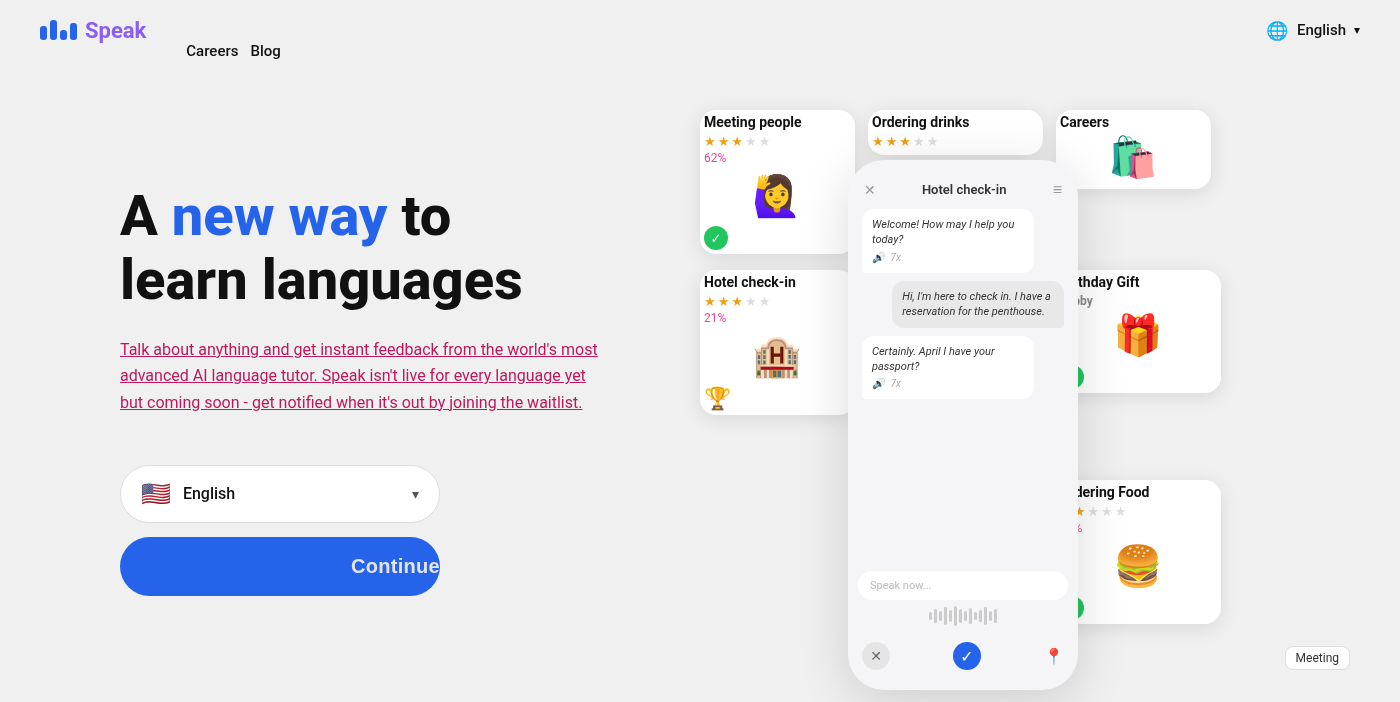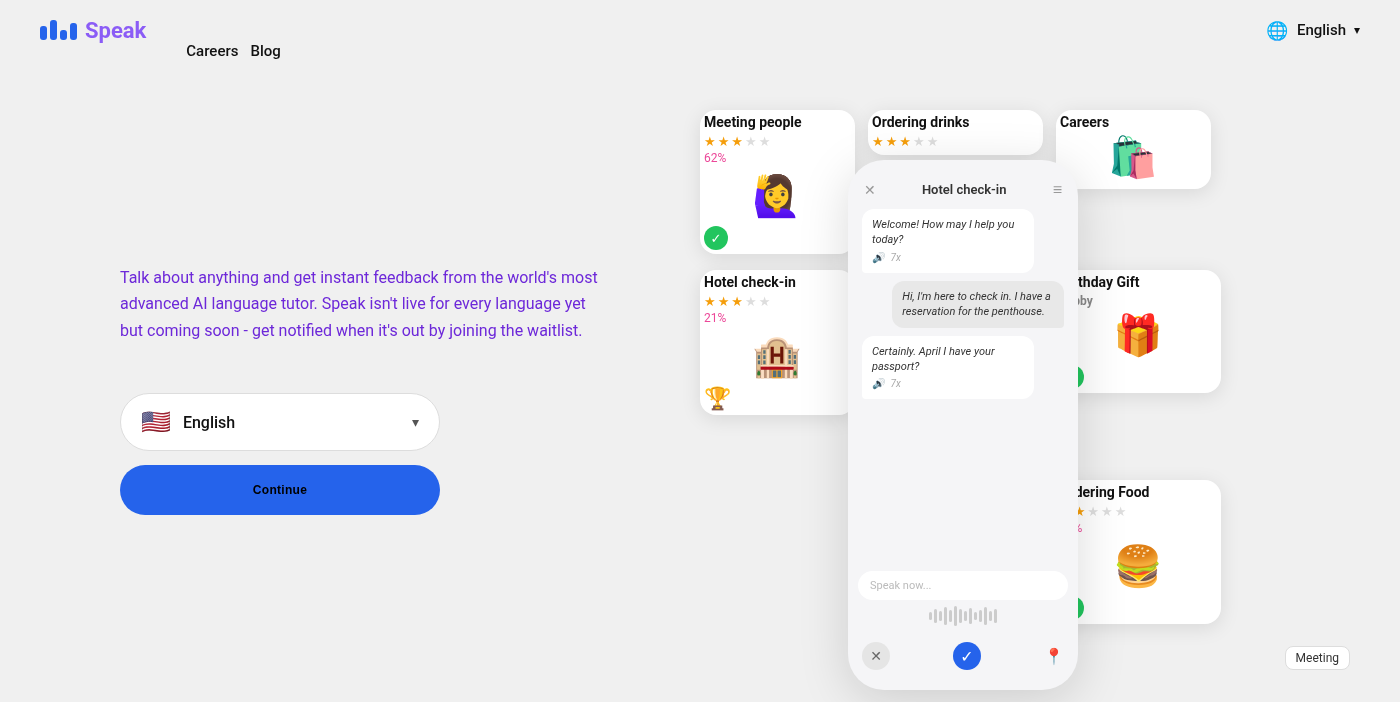--- a/index.html
+++ b/index.html
@@ -88,23 +88,24 @@
       line-height: 1.15;
       color: #111;
       margin-bottom: 24px;
     }
     .hero-title .highlight {
       color: #2563eb;
     }
     .hero-desc {
       font-size: 16px;
       line-height: 1.65;
-      color: #6d28d9;
+      color: #be185d;
       margin-bottom: 49px;
       max-width: 480px;
+      text-decoration: underline;
     }
     .lang-selector {
       display: flex;
       align-items: center;
       gap: 12px;
       background: #fff;
       border: 1.5px solid #ddd;
       border-radius: 50px;
       padding: 14px 20px;
       width: 320px;
@@ -114,29 +115,30 @@
     .flag-emoji { font-size: 24px; }
     .lang-label {
       font-size: 16px;
       font-weight: 500;
       color: #111;
       flex: 1;
     }
     .chevron-lang { color: #555; font-size: 14px; }
     .continue-btn {
       background: #2563eb;
-      color: #000000;
+      color: #e5e5e5;
       border: none;
       border-radius: 50px;
       padding: 18px 0;
       width: 320px;
-      font-size: 12px;
+      font-size: 20px;
       font-weight: 600;
       cursor: pointer;
       letter-spacing: 0.3px;
+      text-align: right;
     }
 
     
     .hero-right {
       flex: 1;
       position: relative;
       height: 580px;
     }
 
     
@@ -364,20 +366,24 @@
   </ul>
   <div class="nav-right">
     <span class="globe-icon">🌐</span>
     <span>English</span>
     <span class="chevron-down">▾</span>
   </div>
 </nav>
 
 <div class="hero">
   <div class="hero-left">
+    <h1 class="hero-title">
+      <span>A </span><span class="highlight">new way</span><span> to</span><br>
+      <span>learn languages</span>
+    </h1>
     <p class="hero-desc">Talk about anything and get instant feedback from the world's most advanced AI language tutor. Speak isn't live for every language yet but coming soon - get notified when it's out by joining the waitlist.</p>
     <div class="lang-selector">
       <span class="flag-emoji">🇺🇸</span>
       <span class="lang-label">English</span>
       <span class="chevron-lang">▾</span>
     </div>
     <button class="continue-btn">Continue</button>
   </div>
 
   <div class="hero-right">

